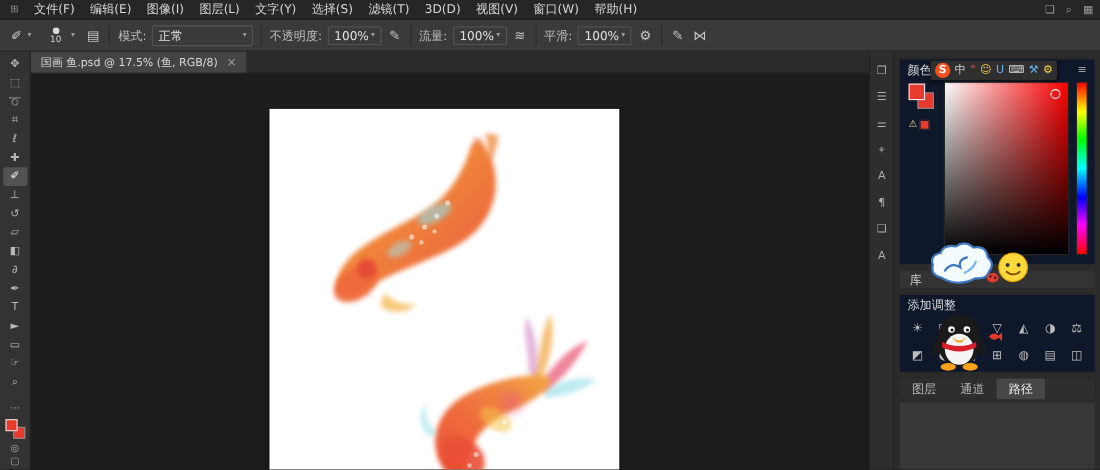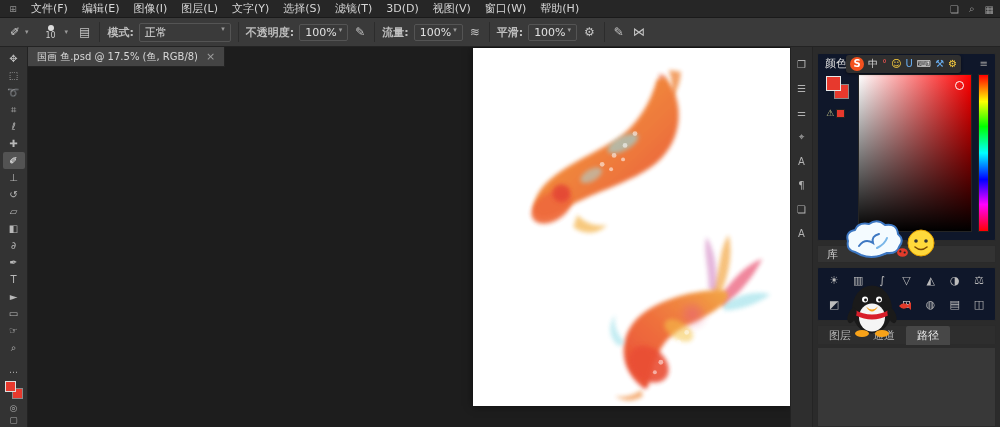--- a/index.html
+++ b/index.html
@@ -16,43 +16,43 @@
   
   .optionsbar { height:29px; background:#3a3a3a; border-bottom:1px solid #232323; display:flex; align-items:center; gap:5px; padding:0 6px; }
   .opt-sep { width:1px; height:20px; background:#2c2c2c; margin:0 2px; }
   .opt-group { display:flex; align-items:center; gap:3px; padding:2px 4px; border-radius:2px; }
   .opt-icon { color:#cfcfcf; font-size:12px; }
   .dd { font-size:7px; color:#9a9a9a; margin-left:2px; }
   .brush-picker { display:flex; flex-direction:row; align-items:center; }
   .brush-prev { display:flex; flex-direction:column; align-items:center; justify-content:center; width:18px; }
   .dot { width:6px; height:6px; border-radius:50%; background:#dcdcdc; margin-bottom:1px; }
   .bsize { font-size:8px; color:#cfcfcf; line-height:8px; }
-  .opt-label { color:#bdbdbd;font-weight:bold; }
-  .select, .valbox { display:flex; align-items:flex-start; background:#3a3a3a; border:1px solid #545454; border-radius:2px; padding:1px 5px; min-width:44px; justify-content:space-between; color:#e0e0e0; }
+  .opt-label { color:#bdbdbd; }
+  .select, .valbox { display:flex; align-items:center; background:#3a3a3a; border:1px solid #545454; border-radius:2px; padding:1px 5px; min-width:44px; justify-content:space-between; color:#e0e0e0; }
   .select { min-width:92px; }
   .opt-tool-icon { color:#c5c5c5; font-size:12px; padding:0 2px; }
 
   
   .main { display:flex; height:380px; }
 
   
   .toolbar { width:28px; background:#333333; border-right:1px solid #222; display:flex; flex-direction:column; align-items:center; padding:3px 0 2px; }
   .tool { width:22px; height:17px; display:flex; align-items:center; justify-content:center; border-radius:2px; }
   .tool span { font-size:10px; color:#b8b8b8; line-height:1; }
   .tool.active { background:#535353; }
   .tool.active span { color:#ffffff; }
   .tb-bottom { margin-top:auto; display:flex; flex-direction:column; align-items:center; gap:2px; }
   .tb-more { font-size:9px; color:#aaa; }
   .swatch-pair { position:relative; width:18px; height:18px; margin:2px 0; }
   .swatch-fg { position:absolute; left:0; top:0; width:11px; height:11px; border:1px solid #dedede; z-index:2; }
   .swatch-bg { position:absolute; right:0; bottom:0; width:11px; height:11px; border:1px solid #8a8a8a; }
   .tb-ico { font-size:9px; color:#aaa; }
 
   
-  .docarea { flex:1; display:flex; flex-direction:row; min-width:0;gap:31px; }
+  .docarea { flex:1; display:flex; flex-direction:column; min-width:0;gap:31px; }
   .tabbar { height:20px; background:#2a2a2a; display:flex; align-items:stretch; border-bottom:1px solid #232323; }
   .doctab { background:#444444; display:flex; align-items:center; gap:8px; padding:0 9px; font-size:10px; color:#d8d8d8; border-right:1px solid #222; }
   .tab-close { color:#9f9f9f; font-size:11px; }
   .canvas { position:relative; flex:1; background:#1d1d1d; overflow:hidden; }
   .artboard { position:absolute; left:217px; top:1px; width:318px; height:358px; background:#ffffff; box-shadow:0 0 8px rgba(0,0,0,0.55); }
 
   
   .rightcol { width:210px; display:flex; position:relative; background:#2b2b2b; border-left:1px solid #222; }
   .panelstrip { width:22px; background:#2e2e2e; border-right:1px solid #242424; display:flex; flex-direction:column; align-items:center; gap:13px; padding-top:12px; }
   .panelstrip span { font-size:10px; color:#b2b2b2; }
@@ -361,20 +361,23 @@
             </div>
             <div class="hue-strip"></div>
           </div>
         </div>
 
         <div class="lib-row">
           <span class="lib-tab">库</span>
         </div>
 
         <div class="panel">
+          <div class="panel-head">
+            <span>添加调整</span>
+          </div>
           <div class="adj-grid">
             <span class="adj">☀</span>
             <span class="adj">▥</span>
             <span class="adj">∫</span>
             <span class="adj">▽</span>
             <span class="adj">◭</span>
             <span class="adj">◑</span>
             <span class="adj">⚖</span>
             <span class="adj">◩</span>
             <span class="adj">◐</span>

